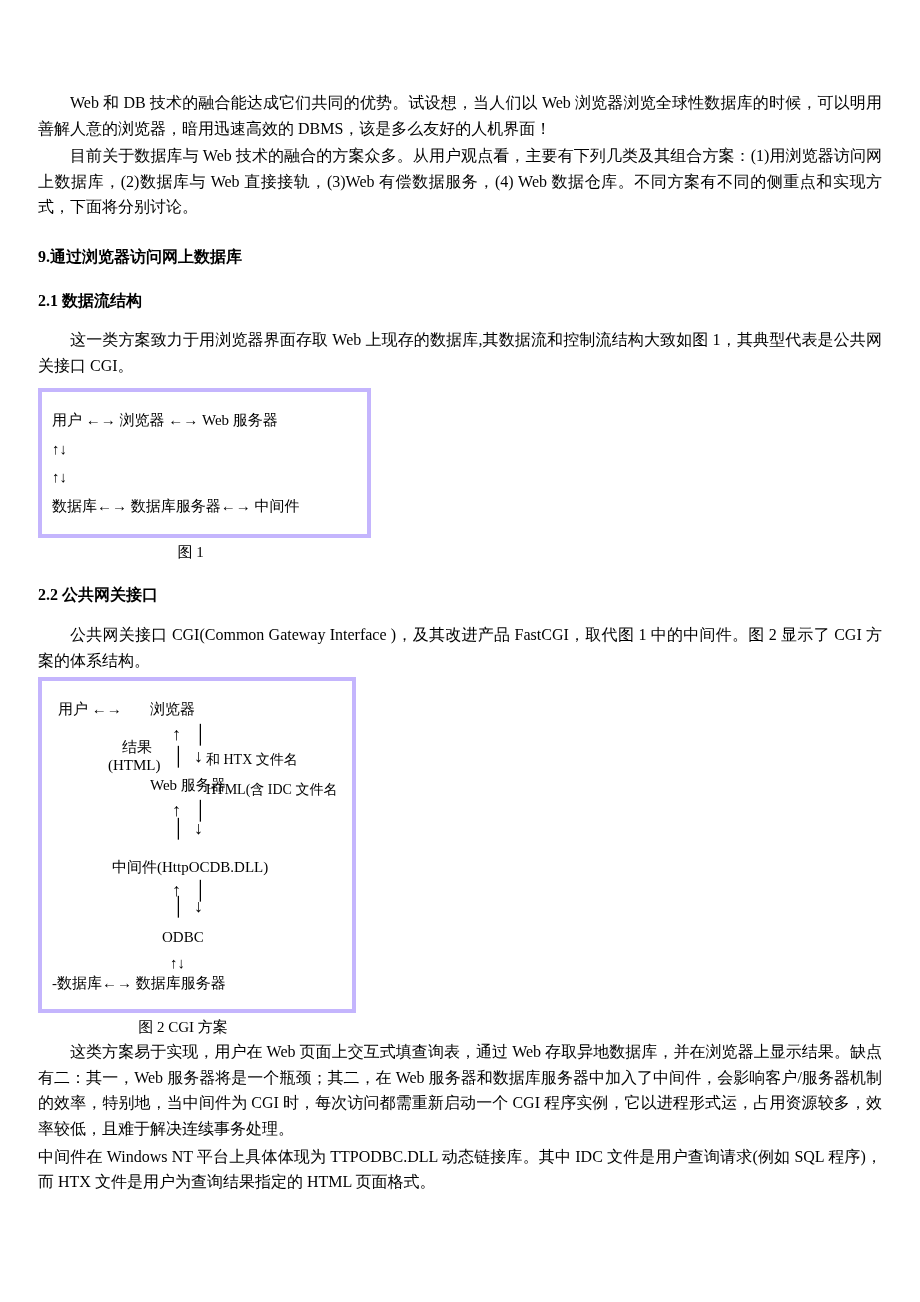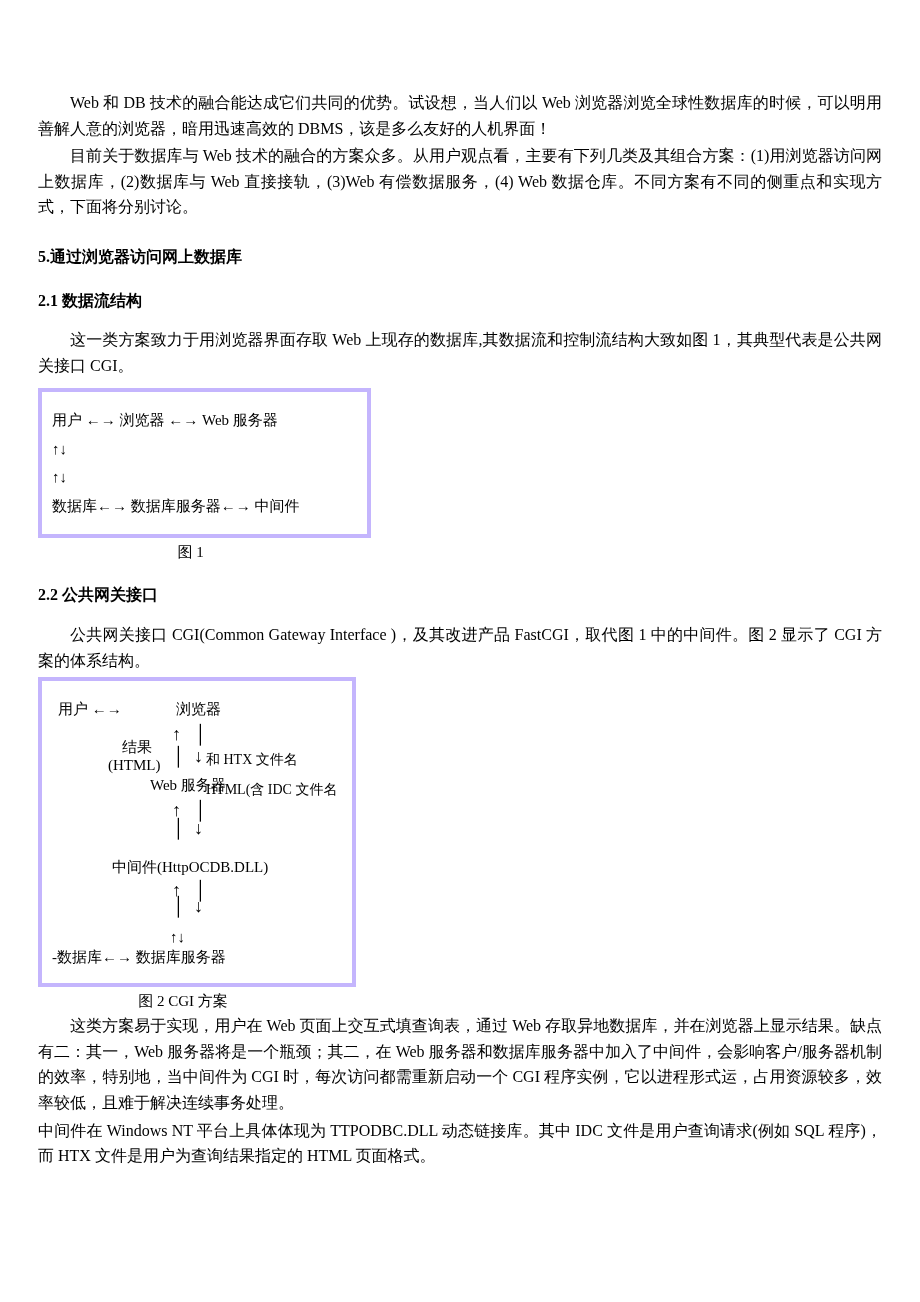--- a/index.html
+++ b/index.html
@@ -52,42 +52,42 @@
   .arrow-v { font-size: 18px; line-height: 1; }
 </style>
 </head>
 <body>
 
 <div class="page">
 
   <p class="body indent">Web 和 DB 技术的融合能达成它们共同的优势。试设想，当人们以 Web 浏览器浏览全球性数据库的时候，可以明用善解人意的浏览器，暗用迅速高效的 DBMS，该是多么友好的人机界面！</p>
   <p class="body indent">目前关于数据库与 Web 技术的融合的方案众多。从用户观点看，主要有下列几类及其组合方案：(1)用浏览器访问网上数据库，(2)数据库与 Web 直接接轨，(3)Web 有偿数据服务，(4) Web 数据仓库。不同方案有不同的侧重点和实现方式，下面将分别讨论。</p>
 
-  <h2 class="sect">5.通过浏览器访问网上数据库</h2>
+  <h2 class="sect">9.通过浏览器访问网上数据库</h2>
 
   <h3 class="subsect">2.1  数据流结构</h3>
 
   <p class="body indent">这一类方案致力于用浏览器界面存取 Web 上现存的数据库,其数据流和控制流结构大致如图 1，其典型代表是公共网关接口 CGI。</p>
 
   <div class="fig-box fig1">
     <div class="fig-row">用户 ←→      浏览器  ←→ Web 服务器</div>
     <div class="fig-row">                                               ↑↓</div>
     <div class="fig-row">                                               ↑↓</div>
     <div class="fig-row">数据库←→  数据库服务器←→ 中间件</div>
   </div>
   <div class="fig-caption cap1">图 1</div>
 
   <h3 class="subsect">2.2  公共网关接口</h3>
 
   <p class="body indent">公共网关接口 CGI(Common Gateway Interface )，及其改进产品 FastCGI，取代图 1 中的中间件。图 2 显示了 CGI 方案的体系结构。</p>
 
   <div class="fig-box fig2">
     <div class="fig2-row">
       <span class="abs" style="left:6px;">用户 ←→</span>
-      <span class="abs" style="left:124px;text-align:right;">浏览器</span>
+      <span class="abs" style="left:98px;text-align:right;">浏览器</span>
     </div>
     <div class="fig2-row" style="height:50px;">
       <span class="abs" style="left:70px; top:12px;">结果</span>
       <span class="abs" style="left:56px; top:30px;">(HTML)</span>
       <span class="abs arrow-v" style="left:120px; top:4px;">↑</span>
       <span class="abs arrow-v" style="left:120px; top:26px;">│</span>
       <span class="abs arrow-v" style="left:142px; top:4px;">│</span>
       <span class="abs arrow-v" style="left:142px; top:26px;">↓</span>
       <span class="abs" style="left:154px; top:8px; font-size:14px;margin-top:48px;">HTML(含 IDC 文件名</span>
       <span class="abs" style="left:154px; top:26px; font-size:14px;">和 HTX 文件名</span>
@@ -103,20 +103,23 @@
     </div>
     <div class="fig2-row">
       <span class="abs" style="left:60px;">中间件(HttpOCDB.DLL)</span>
     </div>
     <div class="fig2-row" style="height:44px;">
       <span class="abs arrow-v" style="left:120px; top:2px;">↑</span>
       <span class="abs arrow-v" style="left:120px; top:18px;">│</span>
       <span class="abs arrow-v" style="left:142px; top:2px;">│</span>
       <span class="abs arrow-v" style="left:142px; top:18px;">↓</span>
     </div>
+    <div class="fig2-row">
+      <span class="abs" style="left:110px;">ODBC</span>
+    </div>
     <div class="fig2-row" style="height:20px;">
       <span class="abs" style="left:118px;">↑↓</span>
     </div>
     <div class="fig2-row">
       <span class="abs" style="left:0px;">-数据库←→  数据库服务器</span>
     </div>
   </div>
   <div class="fig-caption cap2">图  2    CGI 方案</div>
 
   <p class="body indent">这类方案易于实现，用户在 Web 页面上交互式填查询表，通过 Web 存取异地数据库，并在浏览器上显示结果。缺点有二：其一，Web 服务器将是一个瓶颈；其二，在 Web 服务器和数据库服务器中加入了中间件，会影响客户/服务器机制的效率，特别地，当中间件为 CGI 时，每次访问都需重新启动一个 CGI 程序实例，它以进程形式运，占用资源较多，效率较低，且难于解决连续事务处理。</p>

